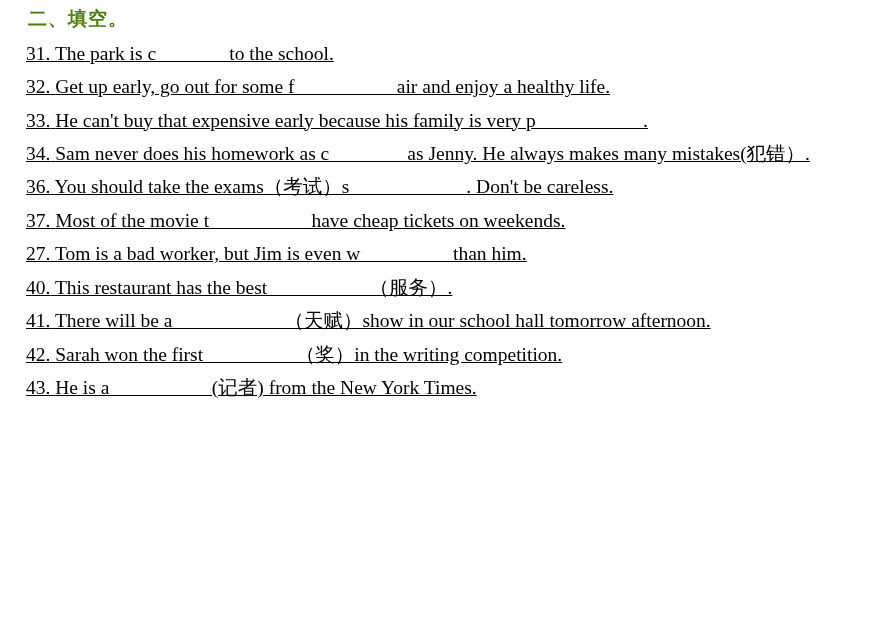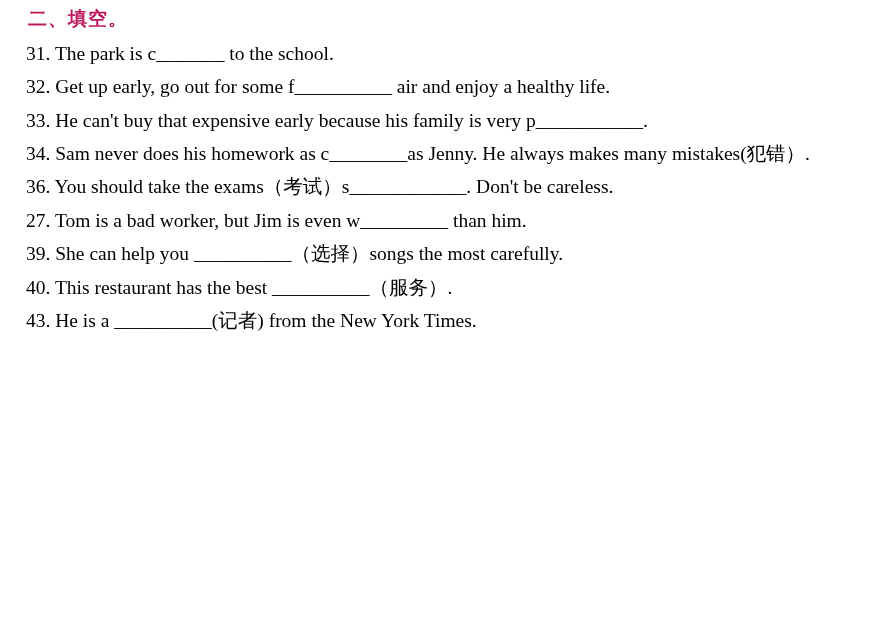--- a/index.html
+++ b/index.html
@@ -18,36 +18,37 @@
     position: relative;
     width: 887px;
     height: 631px;
     padding: 0;
     box-sizing: border-box;
   }
   .section-heading {
     font-family: "DejaVu Sans", sans-serif;
     font-size: 19px;
     font-weight: bold;
-    color: #be185d;
+    color: #4d7c0f;
     margin: 6px 0 0 28px;
     letter-spacing: 1px;
     line-height: 1.3;
   }
   .items {
     margin: 6px 0 0 0;
     padding: 0;
     list-style: none;
   }
   .item {
     font-size: 19.5px;
     line-height: 1.1;
     margin: 0 0 0 26px;
     padding: 6px 0 6px 0;
     white-space: nowrap;
+    text-decoration: underline;
   }
   .num {
     display: inline;
   }
   .txt {
     display: inline;
   }
 </style>
 </head>
 <body>
@@ -77,37 +78,45 @@
       <span class="num">34.</span>
       <span class="txt">Sam never does his homework as c________as Jenny. He always makes many mistakes(犯错）.</span>
     </li>
 
 
     <li class="item">
       <span class="num">36.</span>
       <span class="txt">You should take the exams（考试）s____________. Don't be careless.</span>
     </li>
 
+    <li class="item">
+      <span class="num">37.</span>
+      <span class="txt">Most of the movie t__________  have cheap tickets on weekends.</span>
+    </li>
 
     <li class="item">
       <span class="num">27.</span>
       <span class="txt">Tom is a bad worker, but Jim is even w_________  than him.</span>
     </li>
 
-    <li class="item">
-      <span class="num">39.</span>
-      <span class="txt">She can help you __________（选择）songs the most carefully.</span>
-    </li>
 
     <li class="item">
       <span class="num">40.</span>
       <span class="txt">This restaurant has the best __________（服务）.</span>
     </li>
 
+    <li class="item">
+      <span class="num">41.</span>
+      <span class="txt">There will be a ___________（天赋）show in our school hall tomorrow afternoon.</span>
+    </li>
 
+    <li class="item">
+      <span class="num">42.</span>
+      <span class="txt">Sarah won the first _________（奖）in the writing competition.</span>
+    </li>
 
     <li class="item">
       <span class="num">43.</span>
       <span class="txt">He is a  __________(记者) from the New York Times.</span>
     </li>
 
 
 
   </ul>
 </div>

